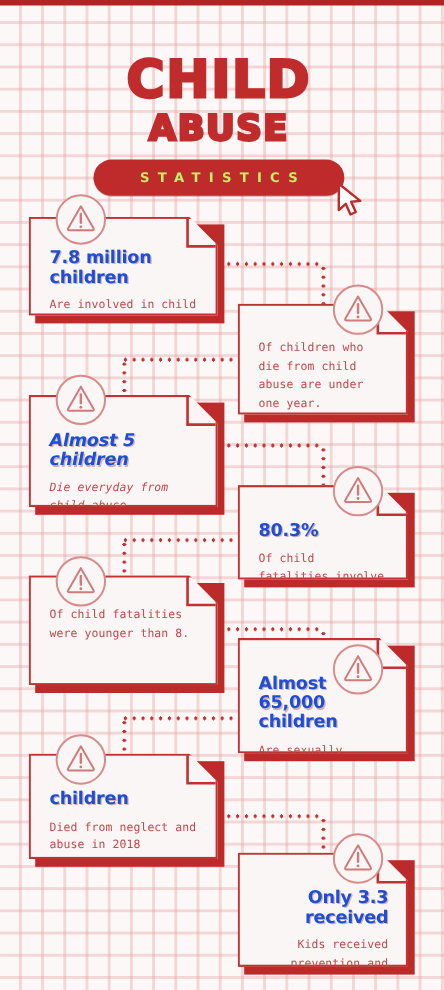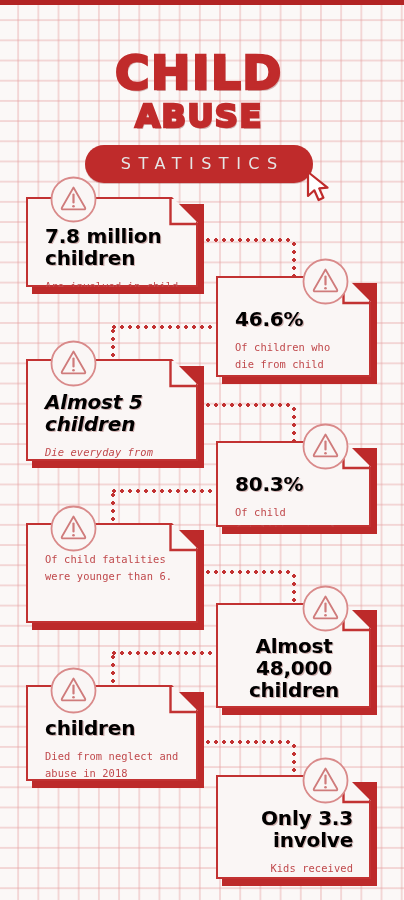--- a/index.html
+++ b/index.html
@@ -73,23 +73,23 @@
 
   
   #badge-wrap {
     position: relative;
     display: inline-block;
     margin-top: 13px;
   }
   #statistics-badge {
     display: inline-block;
     background: #bf2b2b;
-    color: #e5e5e5;
-    font-size: 16px;
-    font-weight: 400;
+    color: #bef264;
+    font-size: 12px;
+    font-weight: 700;
     letter-spacing: 7.5px;
     text-indent: 7.5px;
     padding: 9px 26px 10px 26px;
     border-radius: 22px;
     min-width: 228px;
     box-shadow: 0 1px 0 rgba(120,20,20,0.25);
   }
 
   
   #cursor-arrow {
@@ -150,23 +150,23 @@
     z-index: 3;
   }
   .card-content {
     position: relative;
     z-index: 2;
     padding: 26px 16px 14px 17px;
   }
   .card-stat {
     font-family: "DejaVu Sans", sans-serif;
     font-weight: 900;
-    font-size: 20px;
+    font-size: 16px;
     line-height: 1.1;
-    color: #000000;
+    color: #1d4ed8;
     letter-spacing: -0.2px;
     text-shadow: 1.1px 1.1px 0 rgba(120,20,20,0.30);
     margin-bottom: 9px;
   }
   .card-desc {
     font-family: "DejaVu Sans Mono", monospace;
     font-size: 10.4px;
     line-height: 1.62;
     color: #c0494c;
     letter-spacing: 0.1px;
@@ -246,23 +246,20 @@
     <circle cx="23.5" cy="30.2" r="1.3" fill="#cf7b7b"></circle>
   </svg>
 
   <div class="card pad-loose" style="left:216px; top:276px; width:155px; height:101px;">
     <div class="card-shadow"></div>
     <div class="card-body">
       <svg class="card-fold" viewBox="0 0 27 27">
         <path d="M0.5 0.5 L0.5 26 L26 26" fill="none" stroke="#c23232" stroke-width="2.4"></path>
       </svg>
       <div class="card-content">
-        <div class="card-stat">
-          <div>46.6%</div>
-        </div>
         <div class="card-desc">Of children who die from child abuse are under one year.</div>
       </div>
     </div>
   </div>
   <svg class="warn-badge" style="left:302px; top:258px;" viewBox="0 0 47 47">
     <circle cx="23.5" cy="23.5" r="22" fill="#faf6f5" stroke="#d98a8a" stroke-width="1.8"></circle>
     <path d="M23.5 11.5 L35 31.5 Q36 33.4 33.8 33.4 L13.2 33.4 Q11 33.4 12 31.5 Z" fill="none" stroke="#cf7b7b" stroke-width="1.8" stroke-linejoin="round"></path>
     <line x1="23.5" y1="18.5" x2="23.5" y2="26.5" stroke="#cf7b7b" stroke-width="2.2" stroke-linecap="round"></line>
     <circle cx="23.5" cy="30.2" r="1.3" fill="#cf7b7b"></circle>
   </svg>
@@ -310,41 +307,41 @@
     <circle cx="23.5" cy="30.2" r="1.3" fill="#cf7b7b"></circle>
   </svg>
 
   <div class="card" style="left:26px; top:523px; width:172px; height:100px;">
     <div class="card-shadow"></div>
     <div class="card-body">
       <svg class="card-fold" viewBox="0 0 27 27">
         <path d="M0.5 0.5 L0.5 26 L26 26" fill="none" stroke="#c23232" stroke-width="2.4"></path>
       </svg>
       <div class="card-content">
-        <div class="card-desc">Of child fatalities were younger than 6.</div>
+        <div class="card-desc">Of child fatalities were younger than 8.</div>
       </div>
     </div>
   </div>
   <svg class="warn-badge" style="left:50px; top:505px;" viewBox="0 0 47 47">
     <circle cx="23.5" cy="23.5" r="22" fill="#faf6f5" stroke="#d98a8a" stroke-width="1.8"></circle>
     <path d="M23.5 11.5 L35 31.5 Q36 33.4 33.8 33.4 L13.2 33.4 Q11 33.4 12 31.5 Z" fill="none" stroke="#cf7b7b" stroke-width="1.8" stroke-linejoin="round"></path>
     <line x1="23.5" y1="18.5" x2="23.5" y2="26.5" stroke="#cf7b7b" stroke-width="2.2" stroke-linecap="round"></line>
     <circle cx="23.5" cy="30.2" r="1.3" fill="#cf7b7b"></circle>
   </svg>
 
-  <div class="card pad-loose" style="left:216px; top:603px; width:155px; height:105px;text-align:center;">
+  <div class="card pad-loose" style="left:216px; top:580px; width:155px; height:105px;">
     <div class="card-shadow"></div>
     <div class="card-body">
       <svg class="card-fold" viewBox="0 0 27 27">
         <path d="M0.5 0.5 L0.5 26 L26 26" fill="none" stroke="#c23232" stroke-width="2.4"></path>
       </svg>
       <div class="card-content">
         <div class="card-stat">
           <div>Almost</div>
-          <div>48,000</div>
+          <div>65,000</div>
           <div>children</div>
         </div>
         <div class="card-desc">Are sexually abused.</div>
       </div>
     </div>
   </div>
   <svg class="warn-badge" style="left:302px; top:585px;" viewBox="0 0 47 47">
     <circle cx="23.5" cy="23.5" r="22" fill="#faf6f5" stroke="#d98a8a" stroke-width="1.8"></circle>
     <path d="M23.5 11.5 L35 31.5 Q36 33.4 33.8 33.4 L13.2 33.4 Q11 33.4 12 31.5 Z" fill="none" stroke="#cf7b7b" stroke-width="1.8" stroke-linejoin="round"></path>
     <line x1="23.5" y1="18.5" x2="23.5" y2="26.5" stroke="#cf7b7b" stroke-width="2.2" stroke-linecap="round"></line>
@@ -374,21 +371,21 @@
 
   <div class="card pad-loose" style="left:216px; top:775px; width:155px; height:104px;text-align:right;">
     <div class="card-shadow"></div>
     <div class="card-body">
       <svg class="card-fold" viewBox="0 0 27 27">
         <path d="M0.5 0.5 L0.5 26 L26 26" fill="none" stroke="#c23232" stroke-width="2.4"></path>
       </svg>
       <div class="card-content">
         <div class="card-stat">
           <div>Only 3.3</div>
-          <div>involve</div>
+          <div>received</div>
         </div>
         <div class="card-desc">Kids received prevention and post abuse care</div>
       </div>
     </div>
   </div>
   <svg class="warn-badge" style="left:302px; top:757px;" viewBox="0 0 47 47">
     <circle cx="23.5" cy="23.5" r="22" fill="#faf6f5" stroke="#d98a8a" stroke-width="1.8"></circle>
     <path d="M23.5 11.5 L35 31.5 Q36 33.4 33.8 33.4 L13.2 33.4 Q11 33.4 12 31.5 Z" fill="none" stroke="#cf7b7b" stroke-width="1.8" stroke-linejoin="round"></path>
     <line x1="23.5" y1="18.5" x2="23.5" y2="26.5" stroke="#cf7b7b" stroke-width="2.2" stroke-linecap="round"></line>
     <circle cx="23.5" cy="30.2" r="1.3" fill="#cf7b7b"></circle>

